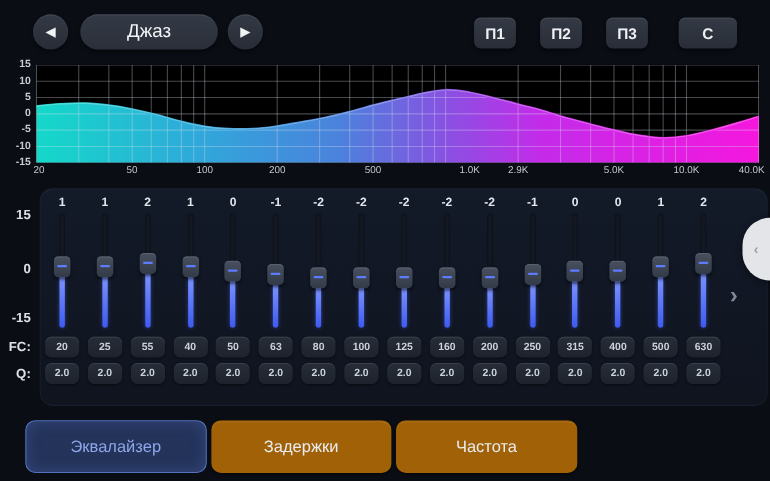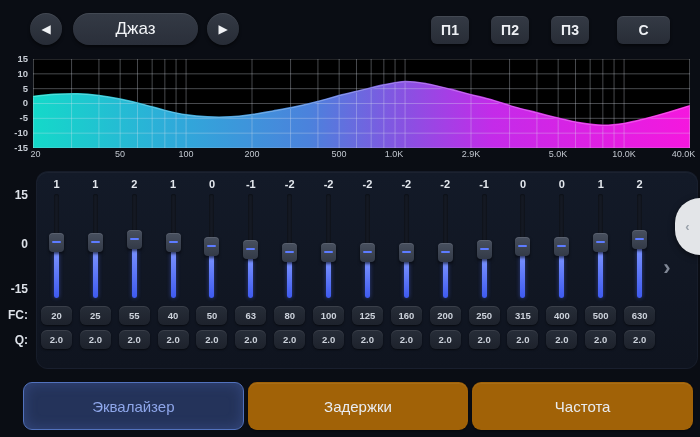--- a/index.html
+++ b/index.html
@@ -83,21 +83,21 @@
   #edge-handle{
     position:absolute;right:0;top:198px;width:25px;height:57px;
     background:#e3e5e8;border-radius:28px 0 0 28px;
     display:flex;align-items:center;justify-content:center;
     color:#99a1aa;font-size:13px;font-weight:bold;cursor:pointer;
     box-shadow:0 2px 6px rgba(0,0,0,.5);
   }
   
   #tab-bar{
     position:absolute;left:10px;right:7px;top:382px;height:48px;
-    display:grid;grid-template-columns:repeat(3,1fr);gap:4px;padding-left:13px;
+    display:grid;grid-template-columns:repeat(4,1fr);gap:4px;padding-left:13px;
   }
   .tab{
     border-radius:9px;border:1px solid transparent;background:#a16207;color:#e9ecf1;
     font-size:15px;display:flex;align-items:center;justify-content:center;cursor:pointer;
     font-family:"Liberation Sans", sans-serif;
     box-shadow:inset 0 1px 0 rgba(255,255,255,.07), 0 1px 2px rgba(0,0,0,.4);
   }
   .tab.active{
     background:#24335a;border-color:#5272bd;color:#8ea6ea;
     box-shadow:inset 0 0 14px rgba(90,120,210,.3);
@@ -186,21 +186,21 @@
       <path d="M0.0,37.7C3.5,37.3 13.8,36.0 21.2,35.6C28.7,35.2 37.3,34.8 44.7,35.0C52.2,35.2 58.9,35.9 65.9,36.8C73.0,37.7 79.9,38.9 87.1,40.3C94.3,41.8 101.7,43.5 109.1,45.4C116.6,47.3 124.5,49.8 131.9,51.6C139.2,53.4 146.0,55.0 153.1,56.1C160.1,57.2 166.8,57.8 174.3,58.1C181.7,58.5 190.3,58.5 197.8,58.1C205.2,57.8 211.9,56.8 219.0,55.8C226.1,54.8 233.0,53.5 240.2,52.2C247.4,50.9 254.8,49.6 262.2,48.1C269.7,46.5 277.6,44.6 284.9,42.7C292.2,40.8 298.9,38.7 306.1,36.8C313.3,34.9 320.7,33.2 328.1,31.4C335.6,29.7 343.5,27.5 350.9,26.1C358.2,24.7 365.0,23.0 372.1,22.8C379.1,22.6 385.8,23.7 393.3,24.9C400.7,26.2 409.3,28.4 416.8,30.3C424.2,32.1 430.9,34.1 438.0,35.9C445.1,37.7 452.0,39.2 459.2,41.2C466.4,43.3 473.8,45.9 481.2,48.1C488.7,50.2 496.6,52.1 503.9,54.0C511.2,55.9 517.9,57.7 525.1,59.3C532.3,61.0 539.7,62.9 547.1,64.1C554.6,65.3 562.5,66.4 569.9,66.5C577.2,66.6 584.0,65.8 591.1,64.7C598.1,63.6 604.8,61.8 612.3,59.9C619.7,58.0 628.3,55.6 635.8,53.4C643.2,51.2 653.5,48.0 657.0,46.9" fill="none" stroke="url(#eqgrad)" stroke-width="2"></path>
       <path d="M0.0,37.7C3.5,37.3 13.8,36.0 21.2,35.6C28.7,35.2 37.3,34.8 44.7,35.0C52.2,35.2 58.9,35.9 65.9,36.8C73.0,37.7 79.9,38.9 87.1,40.3C94.3,41.8 101.7,43.5 109.1,45.4C116.6,47.3 124.5,49.8 131.9,51.6C139.2,53.4 146.0,55.0 153.1,56.1C160.1,57.2 166.8,57.8 174.3,58.1C181.7,58.5 190.3,58.5 197.8,58.1C205.2,57.8 211.9,56.8 219.0,55.8C226.1,54.8 233.0,53.5 240.2,52.2C247.4,50.9 254.8,49.6 262.2,48.1C269.7,46.5 277.6,44.6 284.9,42.7C292.2,40.8 298.9,38.7 306.1,36.8C313.3,34.9 320.7,33.2 328.1,31.4C335.6,29.7 343.5,27.5 350.9,26.1C358.2,24.7 365.0,23.0 372.1,22.8C379.1,22.6 385.8,23.7 393.3,24.9C400.7,26.2 409.3,28.4 416.8,30.3C424.2,32.1 430.9,34.1 438.0,35.9C445.1,37.7 452.0,39.2 459.2,41.2C466.4,43.3 473.8,45.9 481.2,48.1C488.7,50.2 496.6,52.1 503.9,54.0C511.2,55.9 517.9,57.7 525.1,59.3C532.3,61.0 539.7,62.9 547.1,64.1C554.6,65.3 562.5,66.4 569.9,66.5C577.2,66.6 584.0,65.8 591.1,64.7C598.1,63.6 604.8,61.8 612.3,59.9C619.7,58.0 628.3,55.6 635.8,53.4C643.2,51.2 653.5,48.0 657.0,46.9" fill="none" stroke="rgba(255,255,255,0.28)" stroke-width="1"></path>
     </svg>
 </div>
 <div id="x-ticks">
     <span class="first" style="left: 0px;">20</span>
     <span style="left: 87.1px;">50</span>
     <span style="left: 153.1px;">100</span>
     <span style="left: 219px;">200</span>
     <span style="left: 306.1px;">500</span>
-    <span style="left: 361px;">1.0K</span>
+    <span style="left: 394px;">1.0K</span>
     <span style="left: 438px;">2.9K</span>
     <span style="left: 525.1px;">5.0K</span>
     <span style="left: 591.1px;">10.0K</span>
     <span class="last" style="left: 657px;">40.0K</span>
   </div>
 
 <div id="eq-panel">
   <div id="bands-grid">
       <div class="band">
         <div class="gain-label">1</div>

